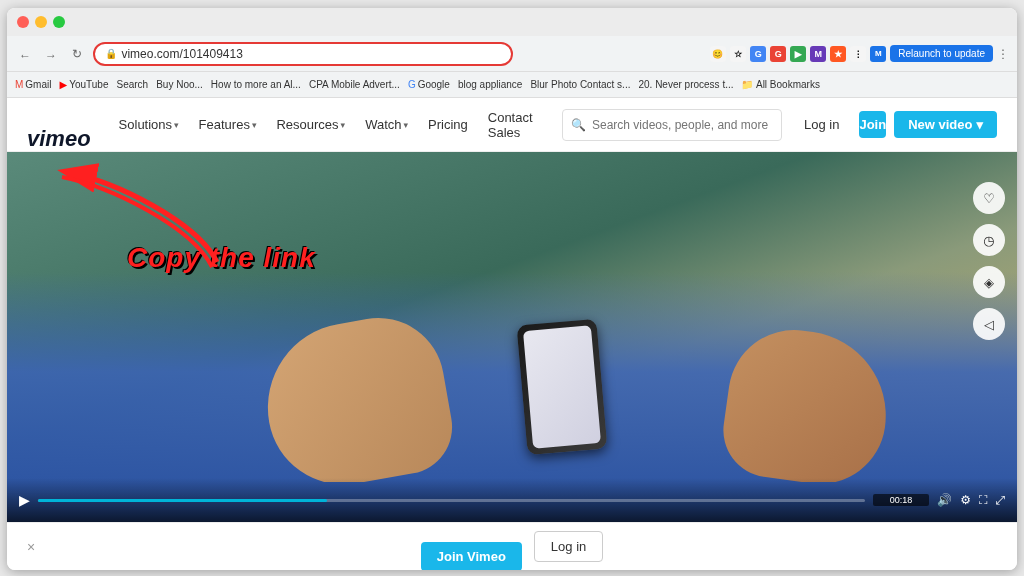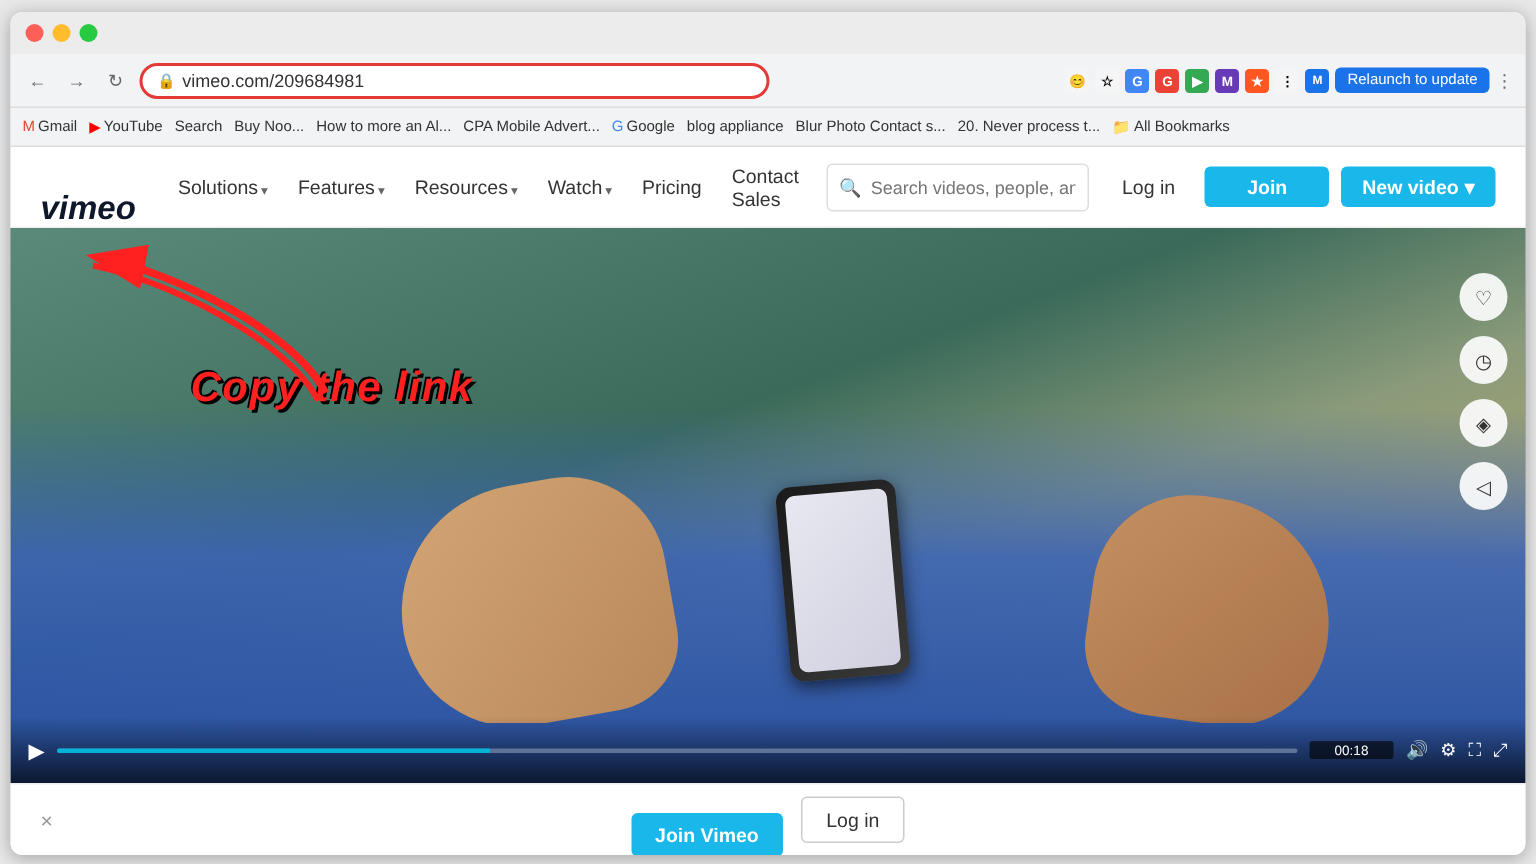--- a/index.html
+++ b/index.html
@@ -24,28 +24,28 @@
     .relaunch-btn { background: #1a73e8; color: #fff; border: none; border-radius: 4px; padding: 3px 8px; font-size: 10px; cursor: pointer; white-space: nowrap; text-align: right; }
 
     
     .bookmarks-bar { height: 26px; background: #f1f3f4; display: flex; align-items: center; padding: 0 8px; gap: 8px; border-bottom: 1px solid #ddd; overflow: hidden; }
     .bookmark-item { font-size: 10px; color: #333; white-space: nowrap; display: flex; align-items: center; gap: 2px; cursor: pointer; }
 
     
     .vimeo-nav { height: 54px; background: #fff; display: flex; align-items: center; padding: 0 20px; gap: 0; border-bottom: 1px solid #eee; }
     .vimeo-logo { font-size: 22px; font-weight: 700; color: #0f172a; margin-right: 20px; font-style: italic; margin-top: 28px; }
     .nav-links { display: flex; align-items: center; gap: 4px; flex: 1; }
-    .nav-link { font-size: 13px; color: #333; padding: 4px 8px; cursor: pointer; display: flex; align-items: flex-end; gap: 2px; }
+    .nav-link { font-size: 13px; color: #333; padding: 4px 8px; cursor: pointer; display: flex; align-items: center; gap: 2px; }
     .nav-link .chevron { font-size: 9px; color: #666; }
     .nav-search { flex: 1; max-width: 220px; height: 32px; border: 1px solid #ddd; border-radius: 4px; display: flex; align-items: center; padding: 0 8px; gap: 6px; margin-left: 10px; }
     .nav-search input { border: none; outline: none; font-size: 12px; color: #999; width: 100%; background: transparent; }
     .nav-search .search-icon { color: #999; font-size: 12px; }
     .nav-right { display: flex; align-items: center; gap: 8px; margin-left: 10px; }
     .btn-login { background: none; border: none; font-size: 13px; color: #333; cursor: pointer; padding: 6px 12px; }
-    .btn-join { background: #1ab7ea; color: #fff; border: none; border-radius: 4px; padding: 6px 28px; font-size: 13px; cursor: pointer; font-weight: 600; }
+    .btn-join { background: #1ab7ea; color: #fff; border: none; border-radius: 4px; padding: 6px 0; font-size: 13px; cursor: pointer; font-weight: 600; }
     .btn-new-video { background: #1ab7ea; color: #fff; border: none; border-radius: 4px; padding: 6px 14px; font-size: 13px; cursor: pointer; font-weight: 600; display: flex; align-items: center; gap: 4px; }
 
     
     .video-container { position: relative; width: 100%; height: 370px; background: #1a1a2e; overflow: hidden; }
     .video-bg { width: 100%; height: 100%; background: linear-gradient(135deg, #2c3e50 0%, #4a6fa5 40%, #3d7a8a 70%, #2c5364 100%); position: relative; overflow: hidden; }
     .copy-link-text { position: absolute; top: 90px; left: 120px; font-size: 28px; font-weight: 900; color: #ff2020; text-shadow: 2px 2px 0 #000, -1px -1px 0 #000; letter-spacing: 1px; font-style: italic; font-family: Impact, sans-serif; white-space: nowrap; }
 
     
     .arrow-svg { position: absolute; top: 10px; left: 30px; }
 
@@ -84,21 +84,21 @@
     <div class="traffic-light tl-yellow"></div>
     <div class="traffic-light tl-green"></div>
   </div>
 
   <div class="address-bar-row">
     <div class="nav-btn">←</div>
     <div class="nav-btn">→</div>
     <div class="nav-btn">↻</div>
     <div class="address-bar">
       <span class="lock-icon">🔒</span>
-      <span>vimeo.com/209684981</span>
+      <span>vimeo.com/101409413</span>
     </div>
     <div class="browser-actions">
       <span class="ext-icon" style="background:#f5f5f5;">😊</span>
       <span class="ext-icon" style="background:#f5f5f5;">☆</span>
       <span class="ext-icon" style="background:#4285f4; color:#fff;">G</span>
       <span class="ext-icon" style="background:#ea4335; color:#fff;">G</span>
       <span class="ext-icon" style="background:#34a853; color:#fff;">▶</span>
       <span class="ext-icon" style="background:#673ab7; color:#fff;">M</span>
       <span class="ext-icon" style="background:#ff5722; color:#fff;">★</span>
       <span class="ext-icon" style="background:#f5f5f5;">⋮</span>

